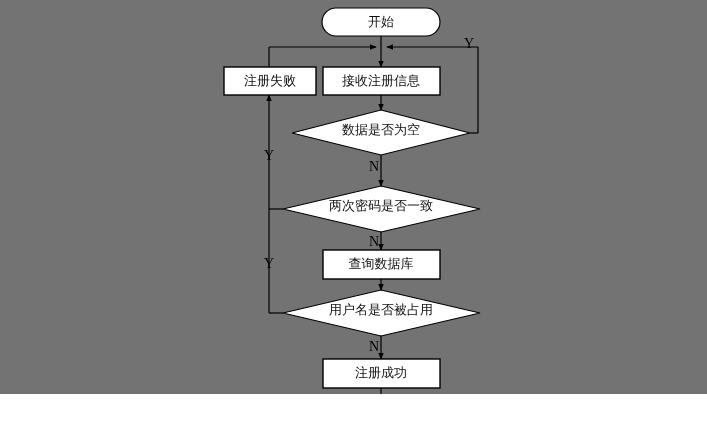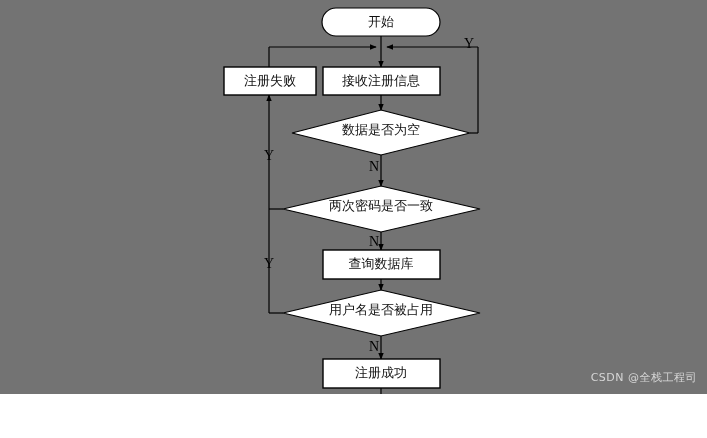--- a/index.html
+++ b/index.html
@@ -178,15 +178,14 @@
     <text class="edge-label" x="269" y="157">Y</text>
 
     <text class="edge-label" x="374" y="243">N</text>
 
     <text class="edge-label" x="269" y="265">Y</text>
 
     <text class="edge-label" x="374" y="348">N</text>
 
   </svg>
 
-  <div class="watermark">CSDN @全栈工程司</div>
 
 </div>
 
 </body></html>

